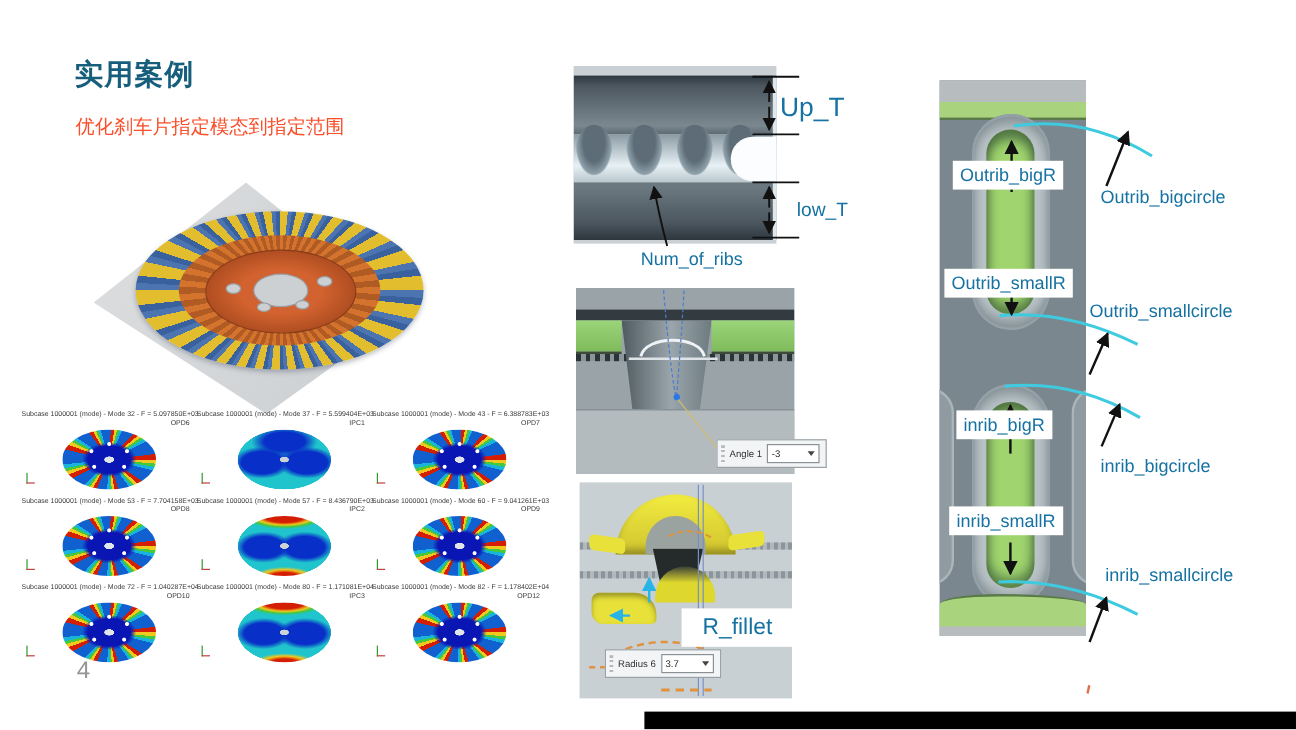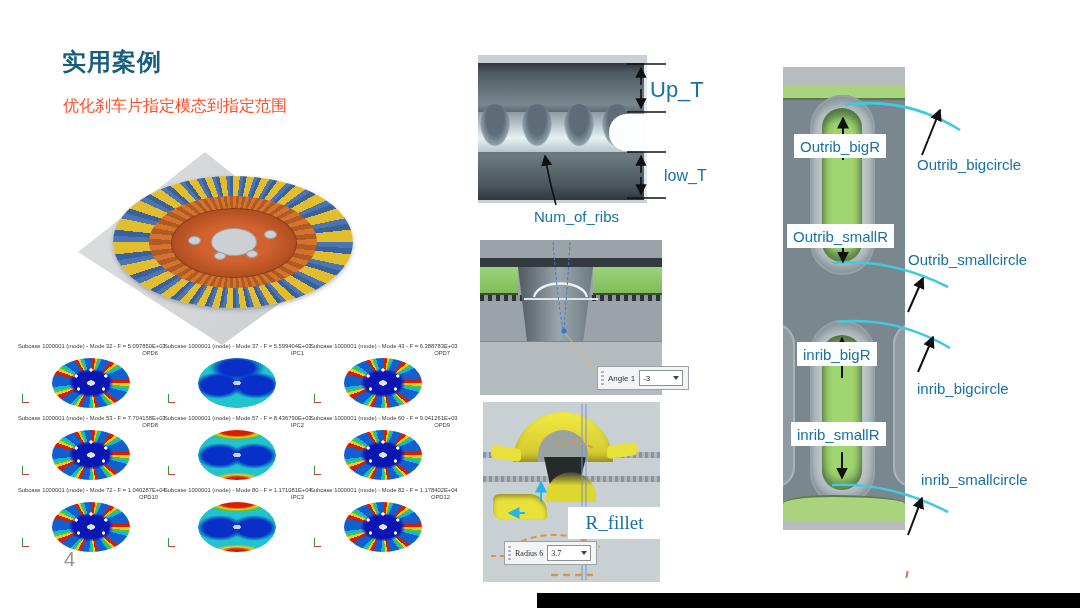--- a/index.html
+++ b/index.html
@@ -96,21 +96,21 @@
   .param-ctl{position:absolute;background:#f2f4f5;border:1px solid #9aa2a7;display:flex;align-items:center;
     gap:4px;padding:3px 5px 3px 10px;}
   .param-ctl::before{content:"";position:absolute;left:3px;top:4px;bottom:4px;width:3px;
     background:repeating-linear-gradient(180deg,#b2b8bc 0 2px,rgba(0,0,0,0) 2px 4px);}
   .param-name{font-size:8px;color:#333;white-space:nowrap;}
   .param-field{background:#fff;border:1px solid #8a9298;font-size:8px;color:#222;padding:0 3px;
     display:flex;align-items:center;justify-content:space-between;min-width:36px;height:14px;}
   .dd-arrow{width:0;height:0;border-left:3px solid transparent;border-right:3px solid transparent;border-top:4px solid #444;}
 
   
-  #fillet-fig{left:483px;top:402px;width:192px;height:186px;font-family:Liberation Serif, serif;}
+  #fillet-fig{left:483px;top:402px;width:192px;height:186px;}
   #fillet-img{left:0;top:0;width:177px;height:180px;background:#c9d0d4;overflow:hidden;}
   .f-band{position:absolute;left:0;width:100%;height:6px;opacity:.8;
     background:repeating-linear-gradient(90deg,#7c868c 0 3px,#aab3b8 3px 6px);}
   .f-dome{position:absolute;left:30px;top:10px;width:100px;height:50px;border-radius:100px 100px 0 0;
     background:linear-gradient(180deg,#f2ec40,#cfc32e);box-shadow:inset 0 -4px 6px rgba(60,60,20,.4);}
   .f-dome-hole{position:absolute;left:55px;top:28px;width:50px;height:32px;border-radius:50px 50px 0 0;
     background:#9aa39f;}
   .f-wing{position:absolute;width:30px;height:13px;background:#e8e13a;border-radius:4px;}
   .f-void{position:absolute;left:57px;top:55px;width:50px;height:42px;background:#252b2b;
     clip-path:polygon(8% 0,92% 0,72% 100%,26% 100%);}

